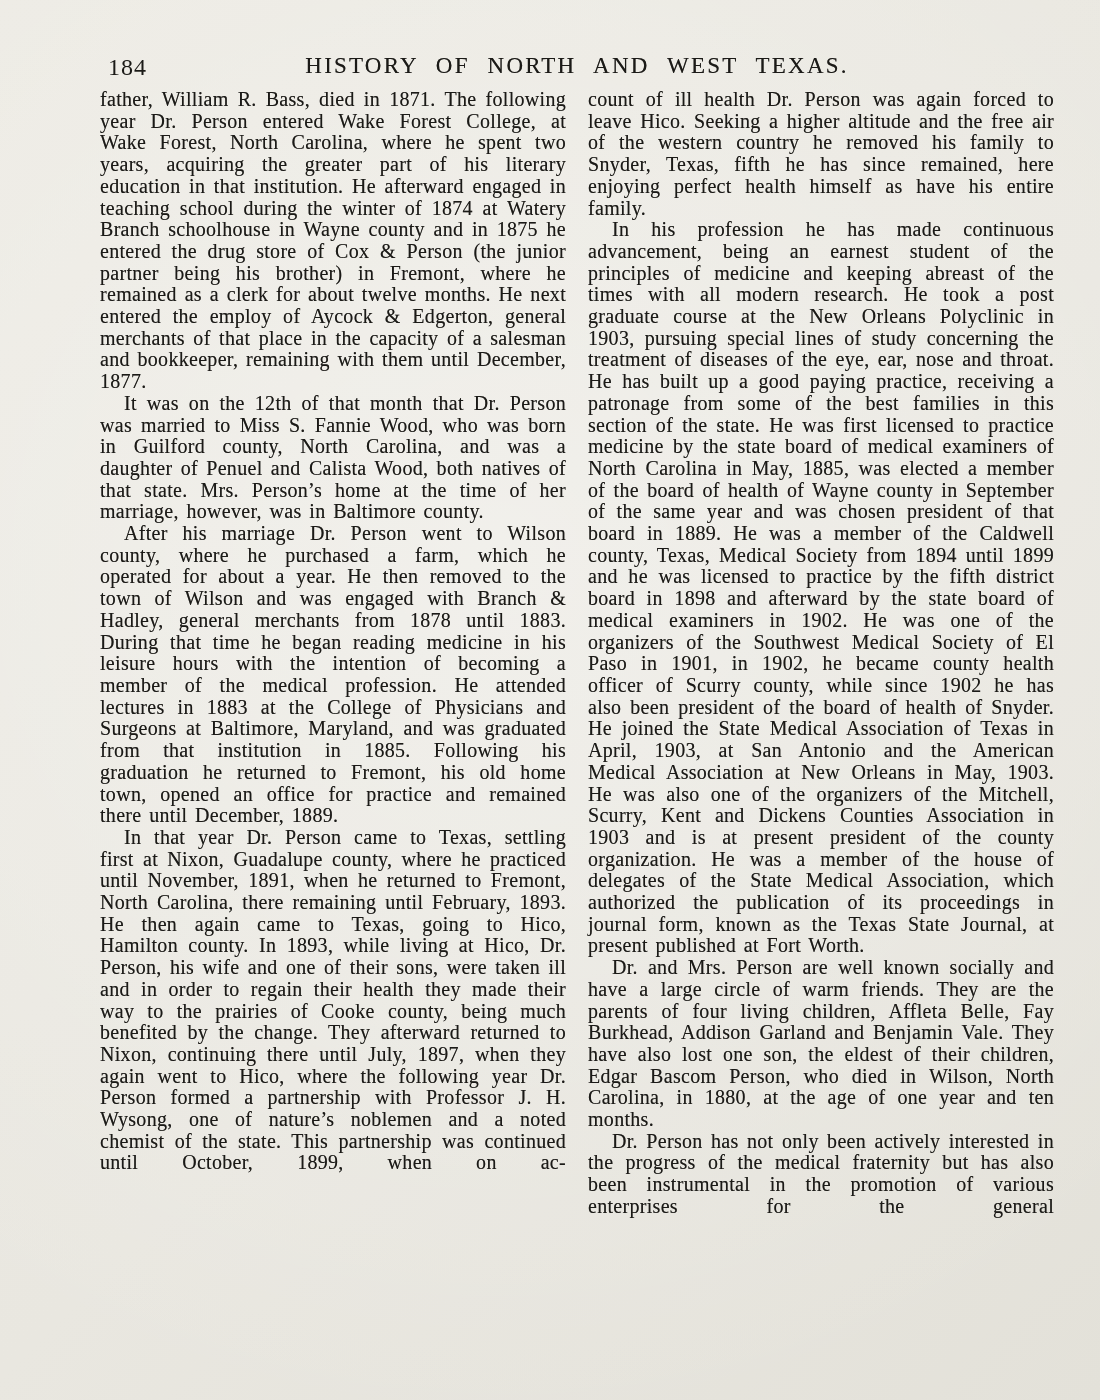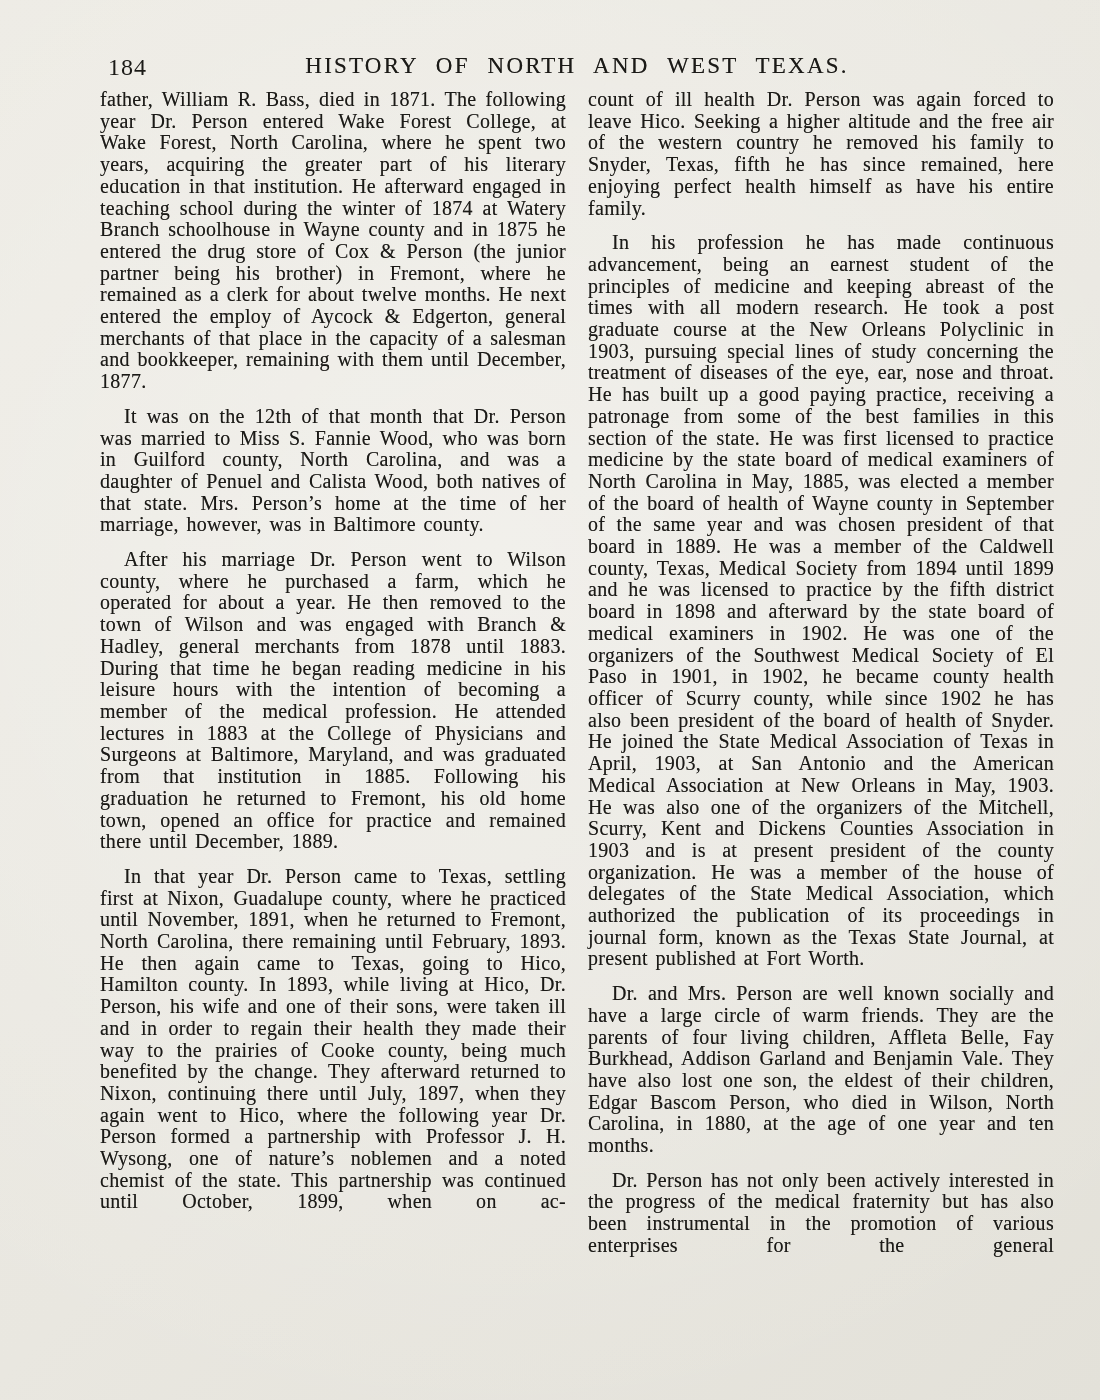--- a/index.html
+++ b/index.html
@@ -57,21 +57,20 @@
     letter-spacing: 0.3px;
     word-spacing: 2.4px;
     text-shadow: 0 0 0.5px rgba(27,26,23,0.5);
   }
   .col p {
     margin: 0;
     padding: 0;
   }
   .col p.indent {
     text-indent: 24px;
-    margin-top: 13px;
   }
   .col p.jlast {
     text-align-last: justify;
     font-family: Liberation Serif, serif;
   }
 </style>
 </head>
 <body>
 
 <div class="page">

